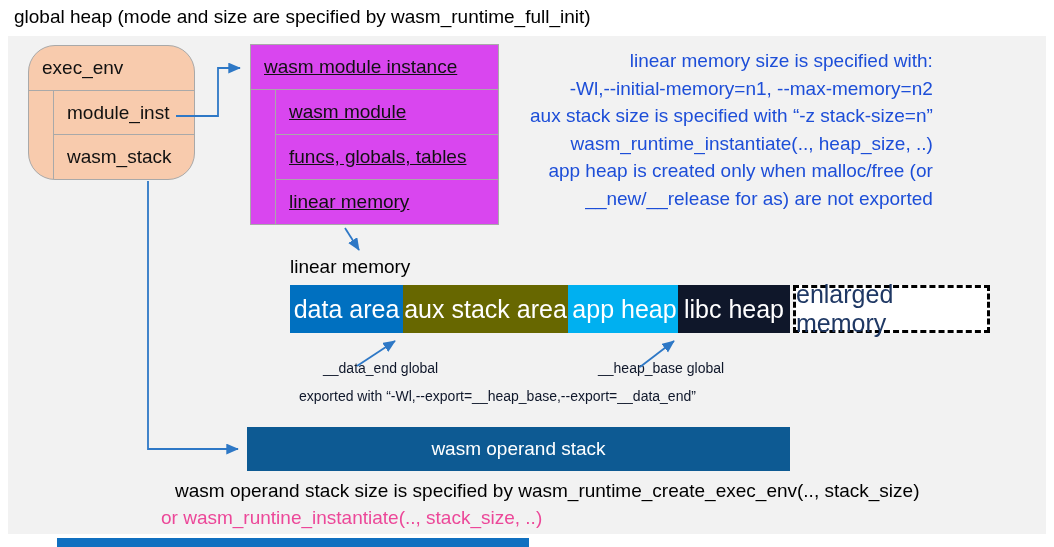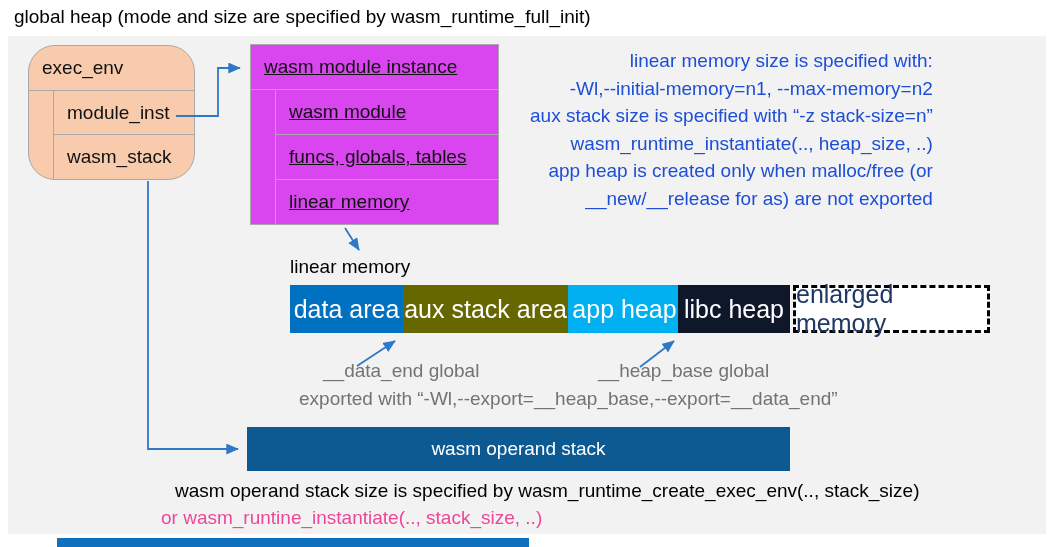--- a/index.html
+++ b/index.html
@@ -29,21 +29,21 @@
   .lm-label{position:absolute;left:290px;top:256px;font-size:19px;color:#000;}
   .lm-bar{position:absolute;left:290px;top:285px;height:48px;}
   .seg{position:absolute;top:0;height:48px;display:flex;align-items:center;justify-content:center;
        font-size:25px;color:#ffffff;box-sizing:border-box;}
   .seg-data{left:0;width:113px;background:#0070c0;}
   .seg-aux{left:113px;width:165px;background:#676700;}
   .seg-app{left:278px;width:113px;background:#00b0f0;}
   .seg-libc{left:388px;width:112px;background:#0f172a;}
   .seg-enlarged{left:503px;width:197px;background:#ffffff;border:3px dashed #000;color:#1f3864;}
 
-  .annot{position:absolute;font-size:19px;color:#737373;}
+  .annot{position:absolute;font-size:14px;color:#0f172a;}
   .data-end-label{left:323px;top:360px;}
   .heap-base-label{left:598px;top:360px;}
   .export-note{left:299px;top:388px;}
 
   
   .operand-bar{position:absolute;left:247px;top:427px;width:543px;height:44px;background:#0d5a93;
        display:flex;align-items:center;justify-content:center;color:#fff;font-size:19px;}
   .note1{position:absolute;left:175px;top:480px;font-size:19px;color:#000;}
   .note2{position:absolute;left:161px;top:507px;font-size:19px;color:#ec4899;}
 

